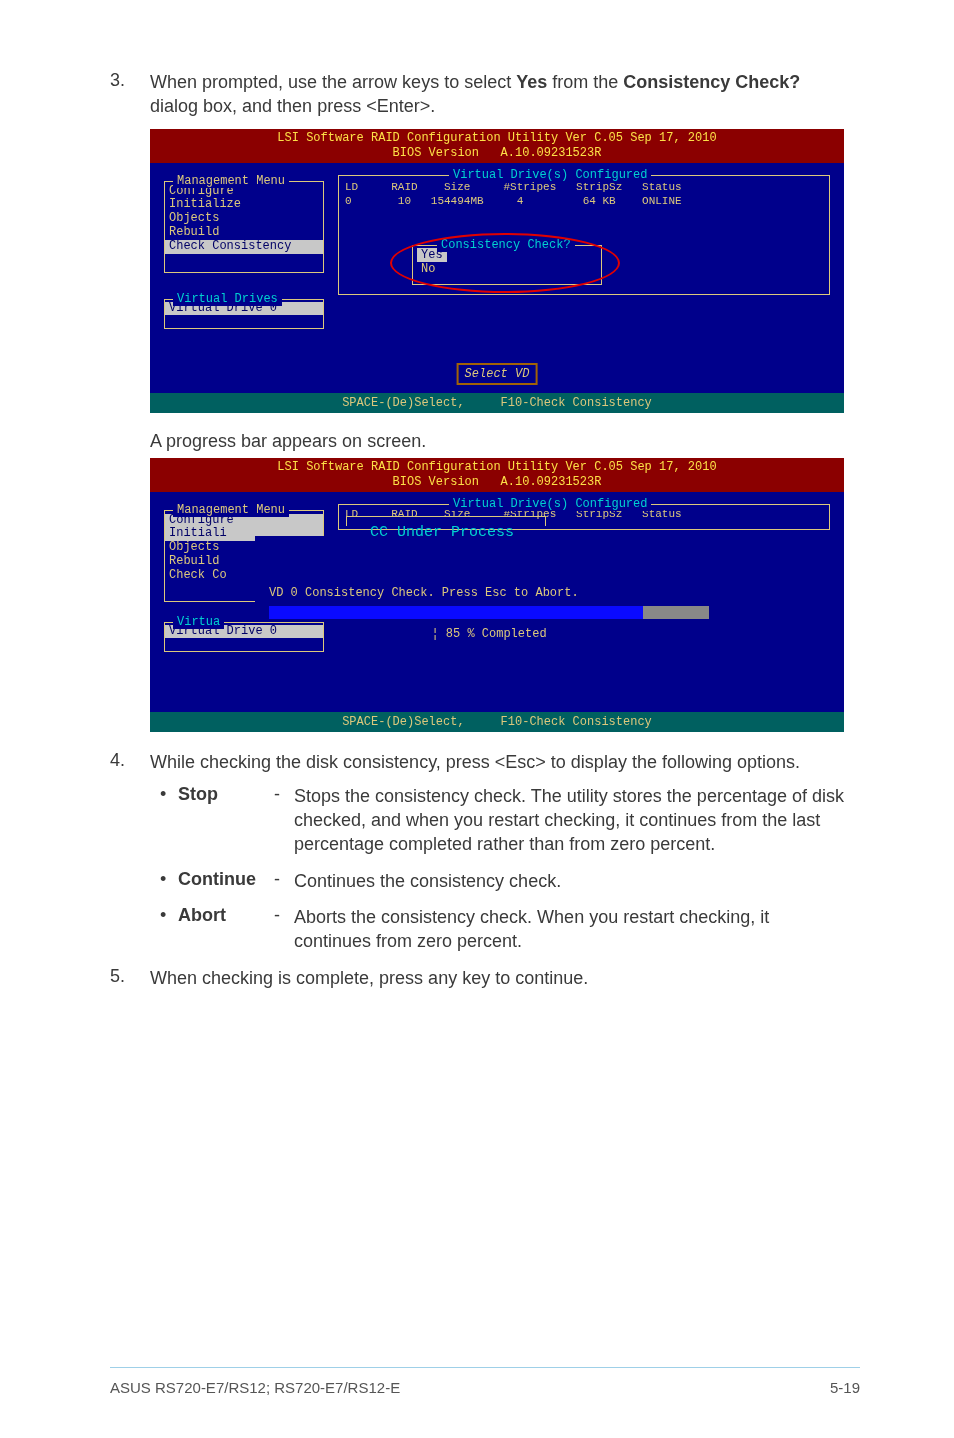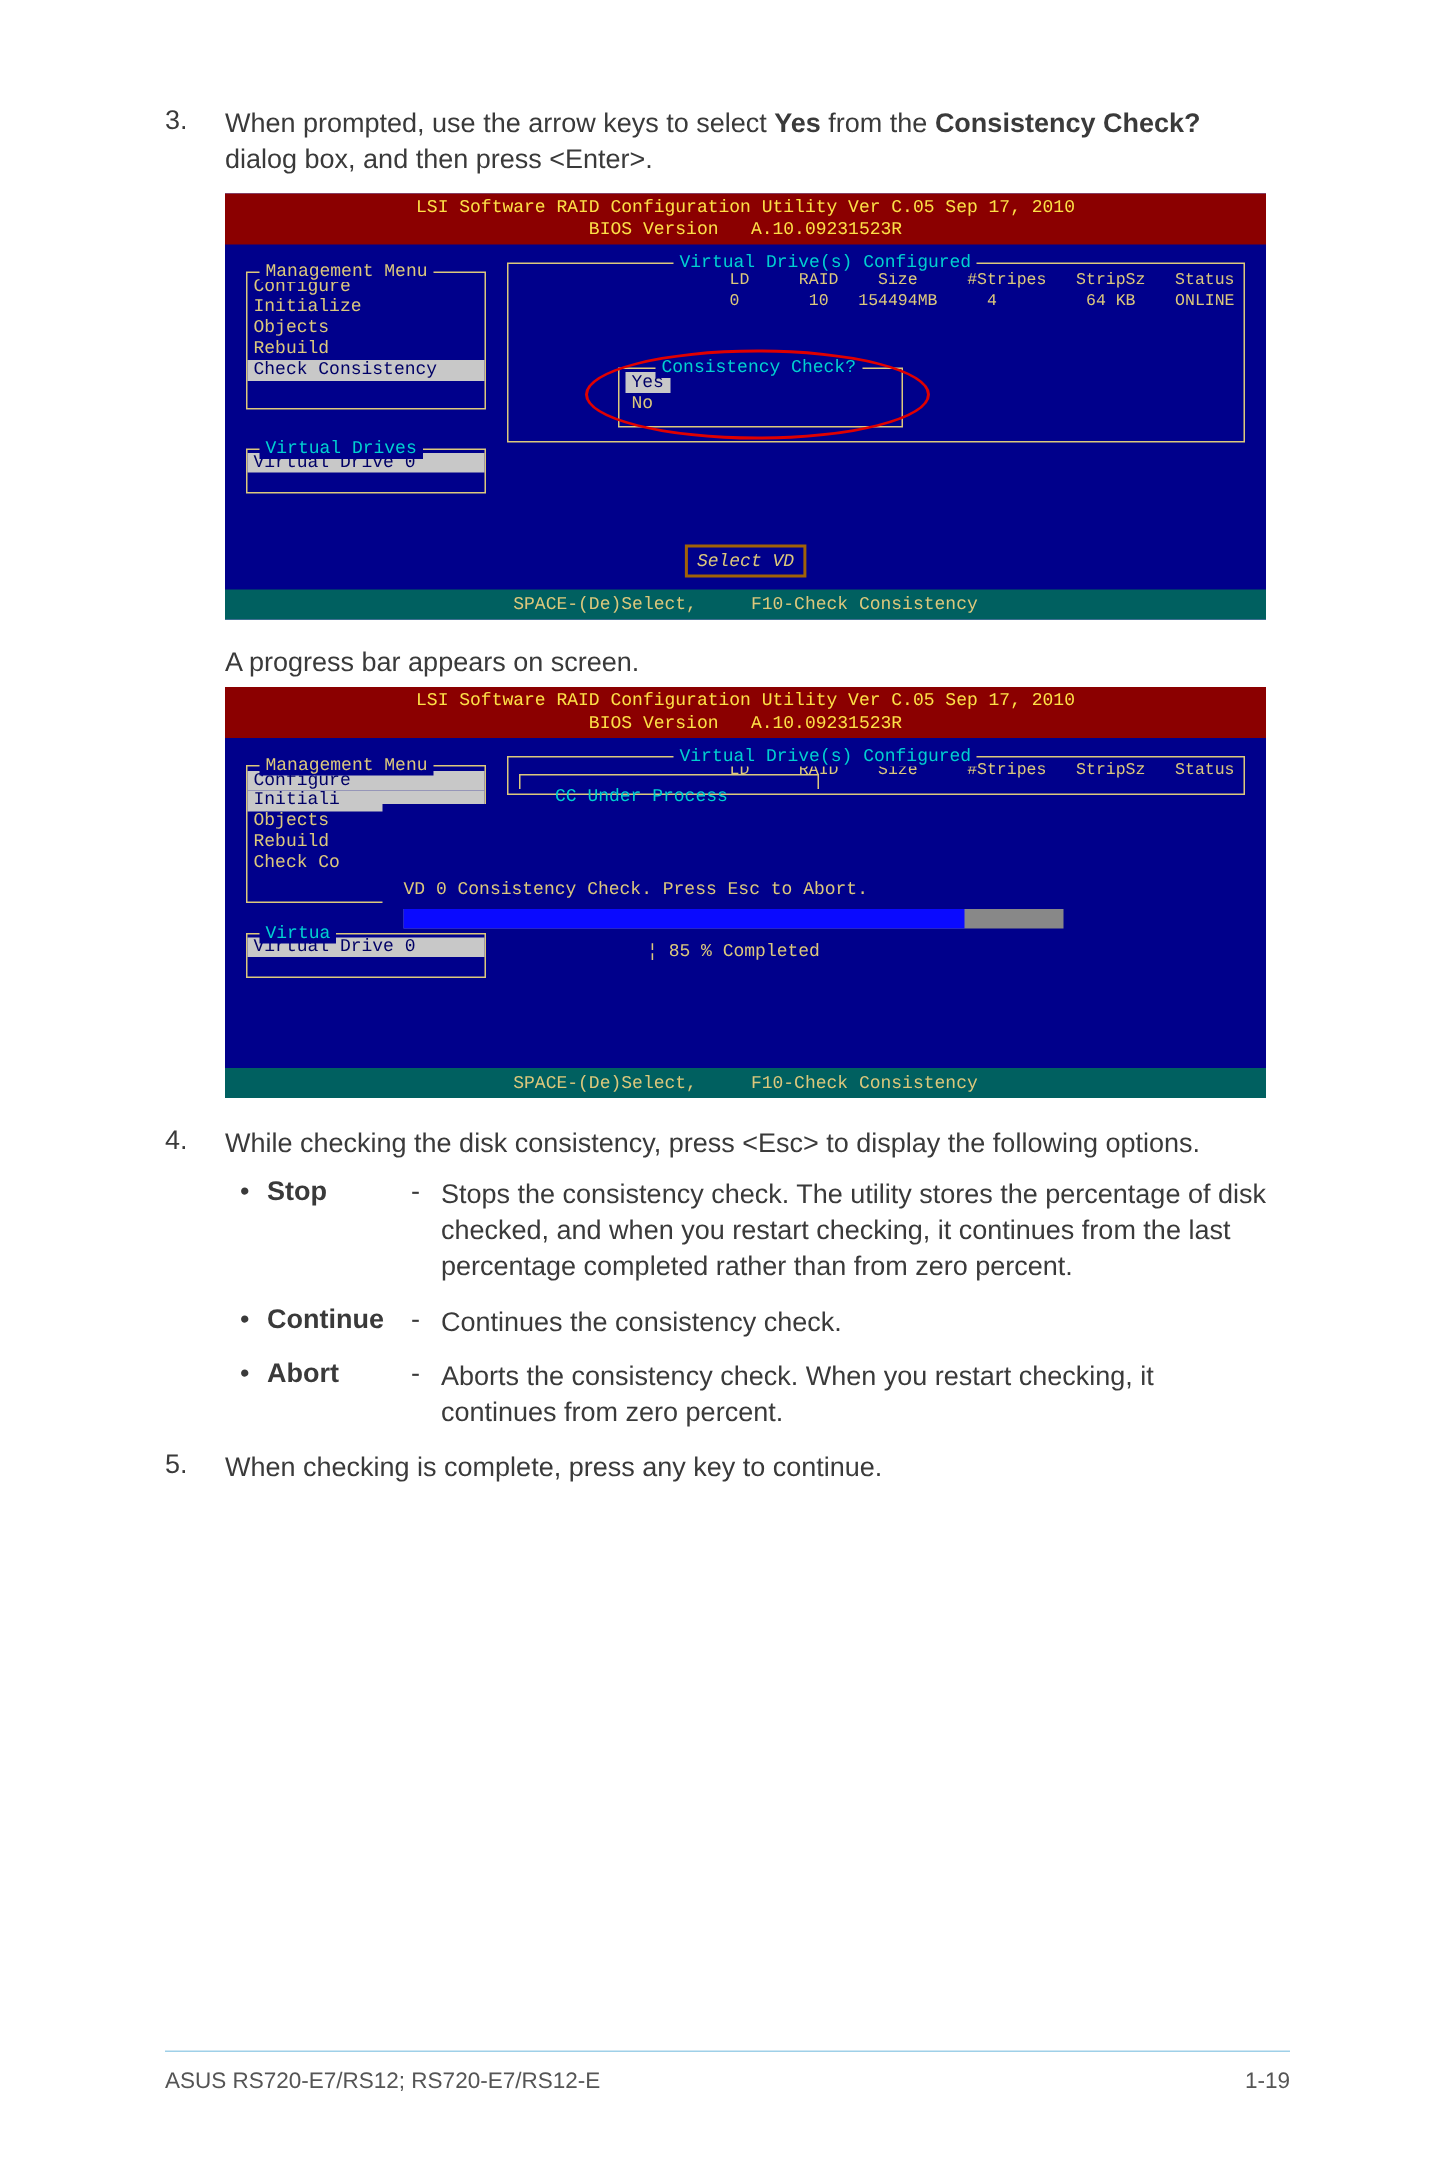--- a/index.html
+++ b/index.html
@@ -60,21 +60,21 @@
     background: #00008b;
     padding: 0 4px;
     color: #dcc87c;
     white-space: nowrap;
   }
   .menu-box { left: 14px; top: 18px; width: 160px; height: 92px; padding-top: 3px; }
   .menu-item { color: #dcc87c; padding: 0 4px; line-height: 1.15; }
   .menu-item.sel { background: #c8c8c8; color: #000066; }
   .vd-box { left: 14px; top: 136px; width: 160px; height: 30px; padding-top: 2px; }
   .vd-label { color: #00d0d0; }
-  .config-box { left: 188px; top: 12px; right: 14px; height: 120px; text-align: right; }
+  .config-box { left: 188px; top: 12px; right: 14px; height: 120px; }
   .config-legend { left: 110px; color: #00d0d0; }
   .cfg-head, .cfg-row {
     color: #dcc87c;
     white-space: pre;
     padding: 1px 6px;
     font-size: 11px;
   }
   .cfg-head { margin-top: 4px; }
   .cc-box {
     position: absolute; left: 262px; top: 82px; width: 190px; height: 40px;
@@ -98,21 +98,21 @@
 
   
   .progress-dialog {
     position: absolute; left: 105px; top: 44px; width: 468px; height: 76px;
     background: #00008b; z-index: 4;
   }
   .progress-text { color: #dcc87c; padding: 6px 14px 4px 14px; font-size: 12px; margin-top: 44px; }
   .progress-bar-wrap { margin: 2px 14px; height: 13px; background: #888; position: relative; }
   .progress-bar-fill { position: absolute; left:0; top:0; bottom:0; background: #0a0aff; width: 85%; }
   .progress-pct { color: #dcc87c; text-align: center; padding-top: 6px; font-size: 12px; }
-  .cc-under { position: absolute; left: 220px; top: 32px; color: #00d0d0; font-size: 12px; z-index:3; }
+  .cc-under { position: absolute; left: 220px; top: 32px; color: #00d0d0; font-size: 15px; z-index:3; }
   .cc-under-border { position:absolute; left:196px; top:24px; width:200px; border-top:1px solid #dcc87c; border-left:1px solid #dcc87c; border-right:1px solid #dcc87c; height:10px; z-index:2;}
   .repair-done {
     position: absolute; left: 50%; transform: translateX(-50%);
     bottom: 8px; border: 1px solid #dcc87c; padding: 2px 6px; color: #dcc87c; background: #006060;
     white-space: nowrap;
   }
   .vdbox2 { top: 130px; }
   .menu-box2 { left: 14px; top: 18px; width: 160px; height: 92px; padding-top: 3px; }
 
   .bullets { margin-left: 50px; margin-top: 10px; }
@@ -244,14 +244,14 @@
 </div>
 
 <div class="step" style="margin-top:10px;">
   <div class="step-num">5.</div>
   <div class="step-body">When checking is complete, press any key to continue.</div>
 </div>
 
 <div class="footer-line"></div>
 <div class="footer-row">
   <span>ASUS RS720-E7/RS12; RS720-E7/RS12-E</span>
-  <span>1-19</span>
+  <span>5-19</span>
 </div>
 
 </body></html>

